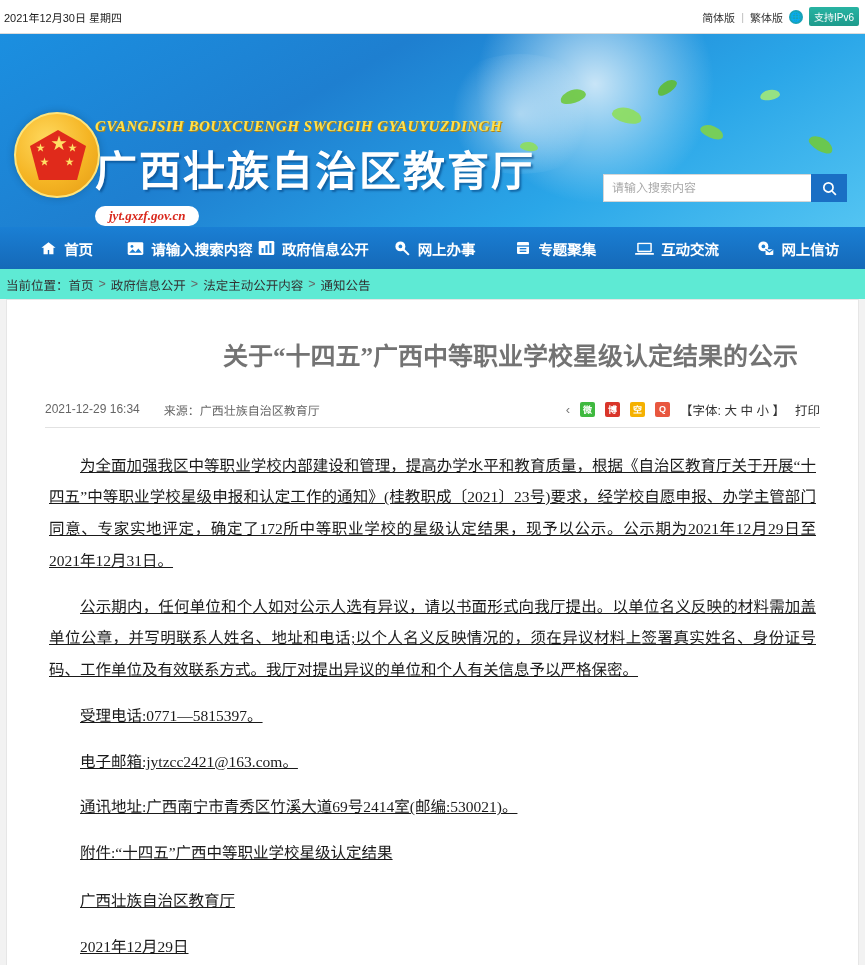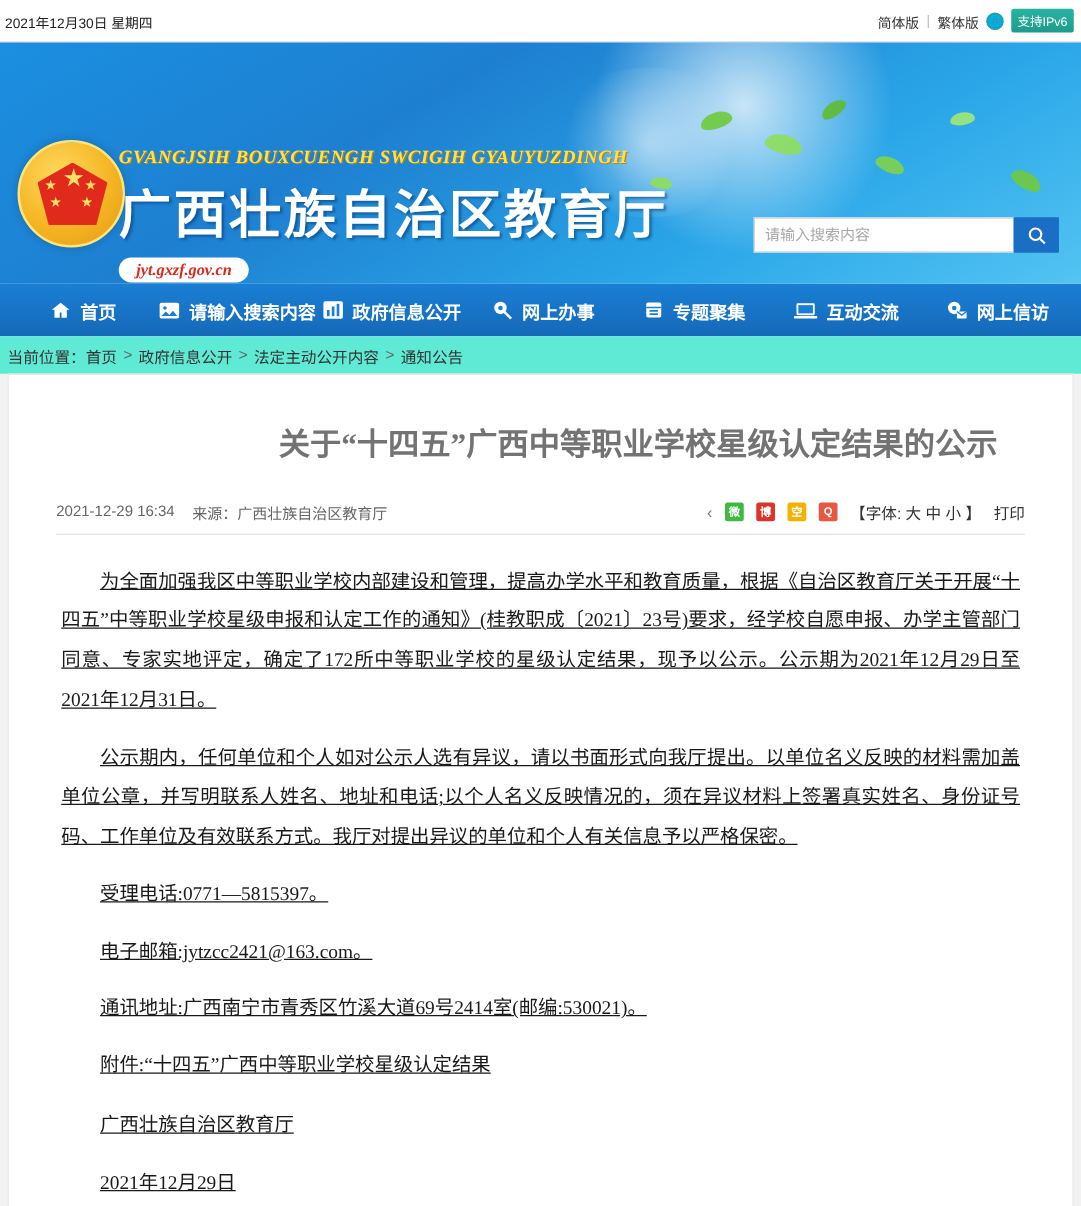--- a/index.html
+++ b/index.html
@@ -213,21 +213,21 @@
   .meta-row {
     display: flex;
     align-items: center;
     justify-content: space-between;
     margin: 0 38px;
     padding: 6px 0 8px;
     border-bottom: 1px solid #e2e2e2;
     font-size: 12px;
     color: #666;
   }
-  .meta-left { display: flex; align-items: center; gap: 14px; }
+  .meta-left { display: flex; align-items: center; gap: 24px; }
   .meta-right { display: flex; align-items: center; gap: 10px; }
   .share-ico {
     width: 15px; height: 15px; border-radius: 2px;
     display: inline-flex; align-items: center; justify-content: center;
     color: #fff; font-size: 9px; font-weight: bold;
   }
   .sh-wx { background: #3fb93f; }
   .sh-wb { background: #d9352a; }
   .sh-qz { background: #f5b100; }
   .sh-qq { background: #e8573f; }

